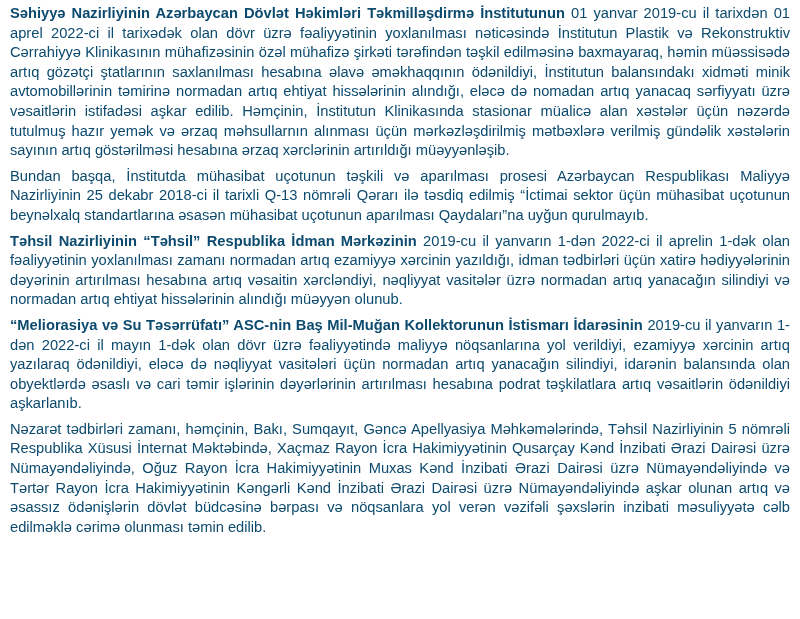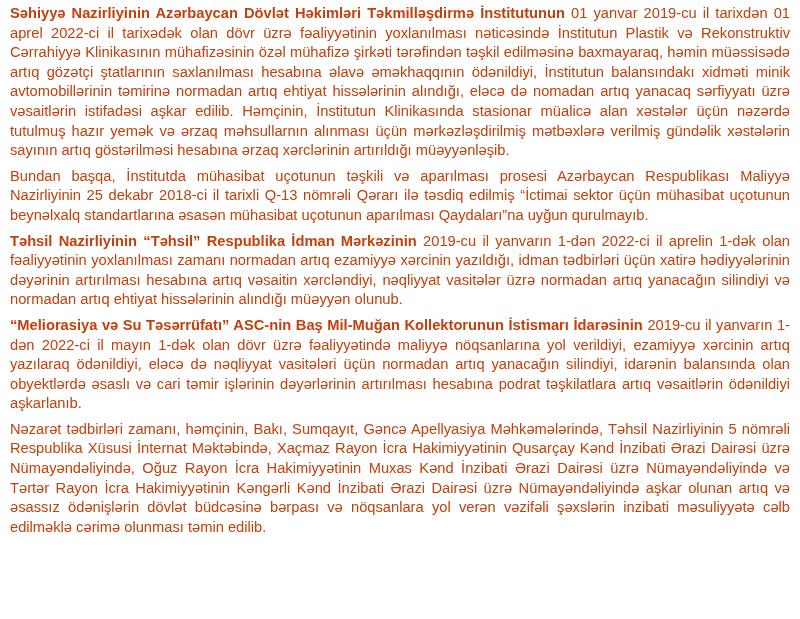--- a/index.html
+++ b/index.html
@@ -11,21 +11,21 @@
     width: 800px;
     height: 619px;
     overflow: hidden;
     font-family: "Liberation Sans", sans-serif;
   }
   .doc-page {
     box-sizing: border-box;
     width: 800px;
     height: 619px;
     padding: 4px 10px 0 10px;
-    color: #c2410c;
+    color: #0c4a6e;
     font-size: 14.7px;
     line-height: 19.6px;
   }
   .doc-page p {
     margin: 0 0 6px 0;
     text-align: justify;
   }
   .bold-lead {
     font-weight: bold;
   }

